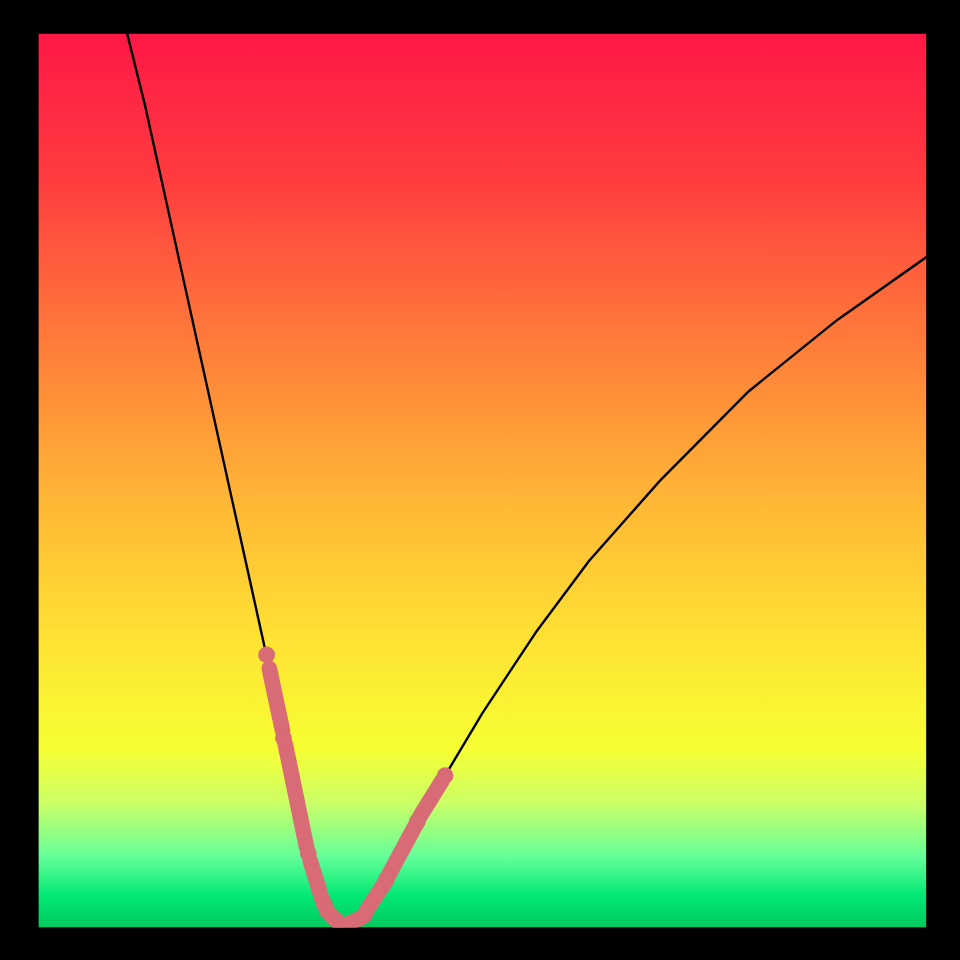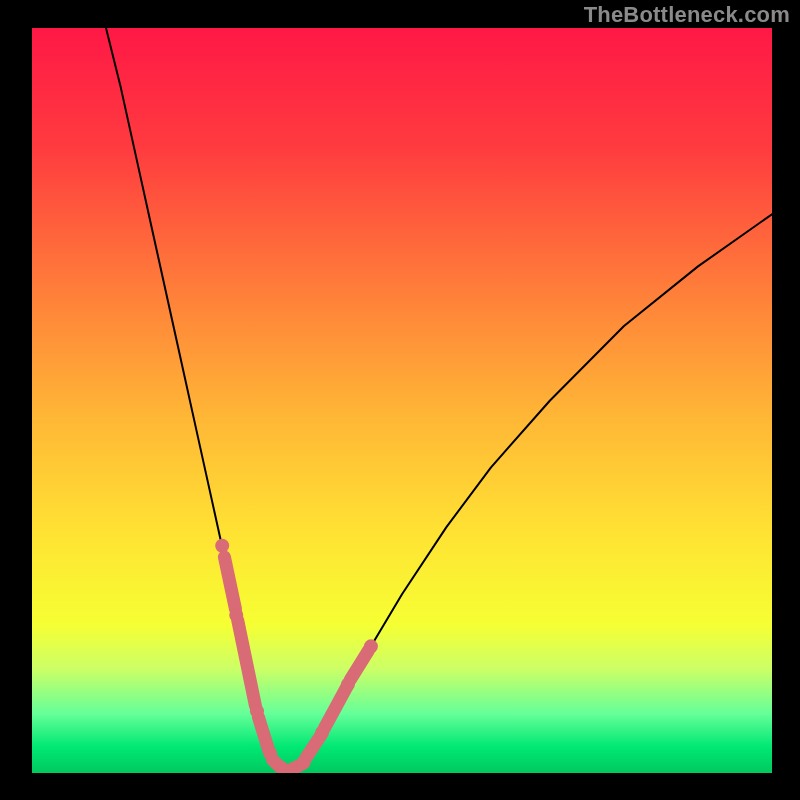--- a/index.html
+++ b/index.html
@@ -69,14 +69,13 @@
         <circle cx="224.96" cy="683.16" r="7" fill="#d86b75"></circle>
         <circle cx="238.28" cy="725.63" r="7" fill="#d86b75"></circle>
         <circle cx="249.38" cy="739.78" r="7" fill="#d86b75"></circle>
         <circle cx="257.52" cy="743.51" r="7" fill="#d86b75"></circle>
         <circle cx="271.58" cy="734.57" r="7" fill="#d86b75"></circle>
         <circle cx="290.08" cy="704.77" r="7" fill="#d86b75"></circle>
         <circle cx="315.98" cy="656.35" r="7" fill="#d86b75"></circle>
         <circle cx="338.92" cy="618.35" r="7" fill="#d86b75"></circle>
       </svg>
     </div>
-  <div class="watermark">TheBottleneck.com</div>
 </div>
 
 </body></html>

